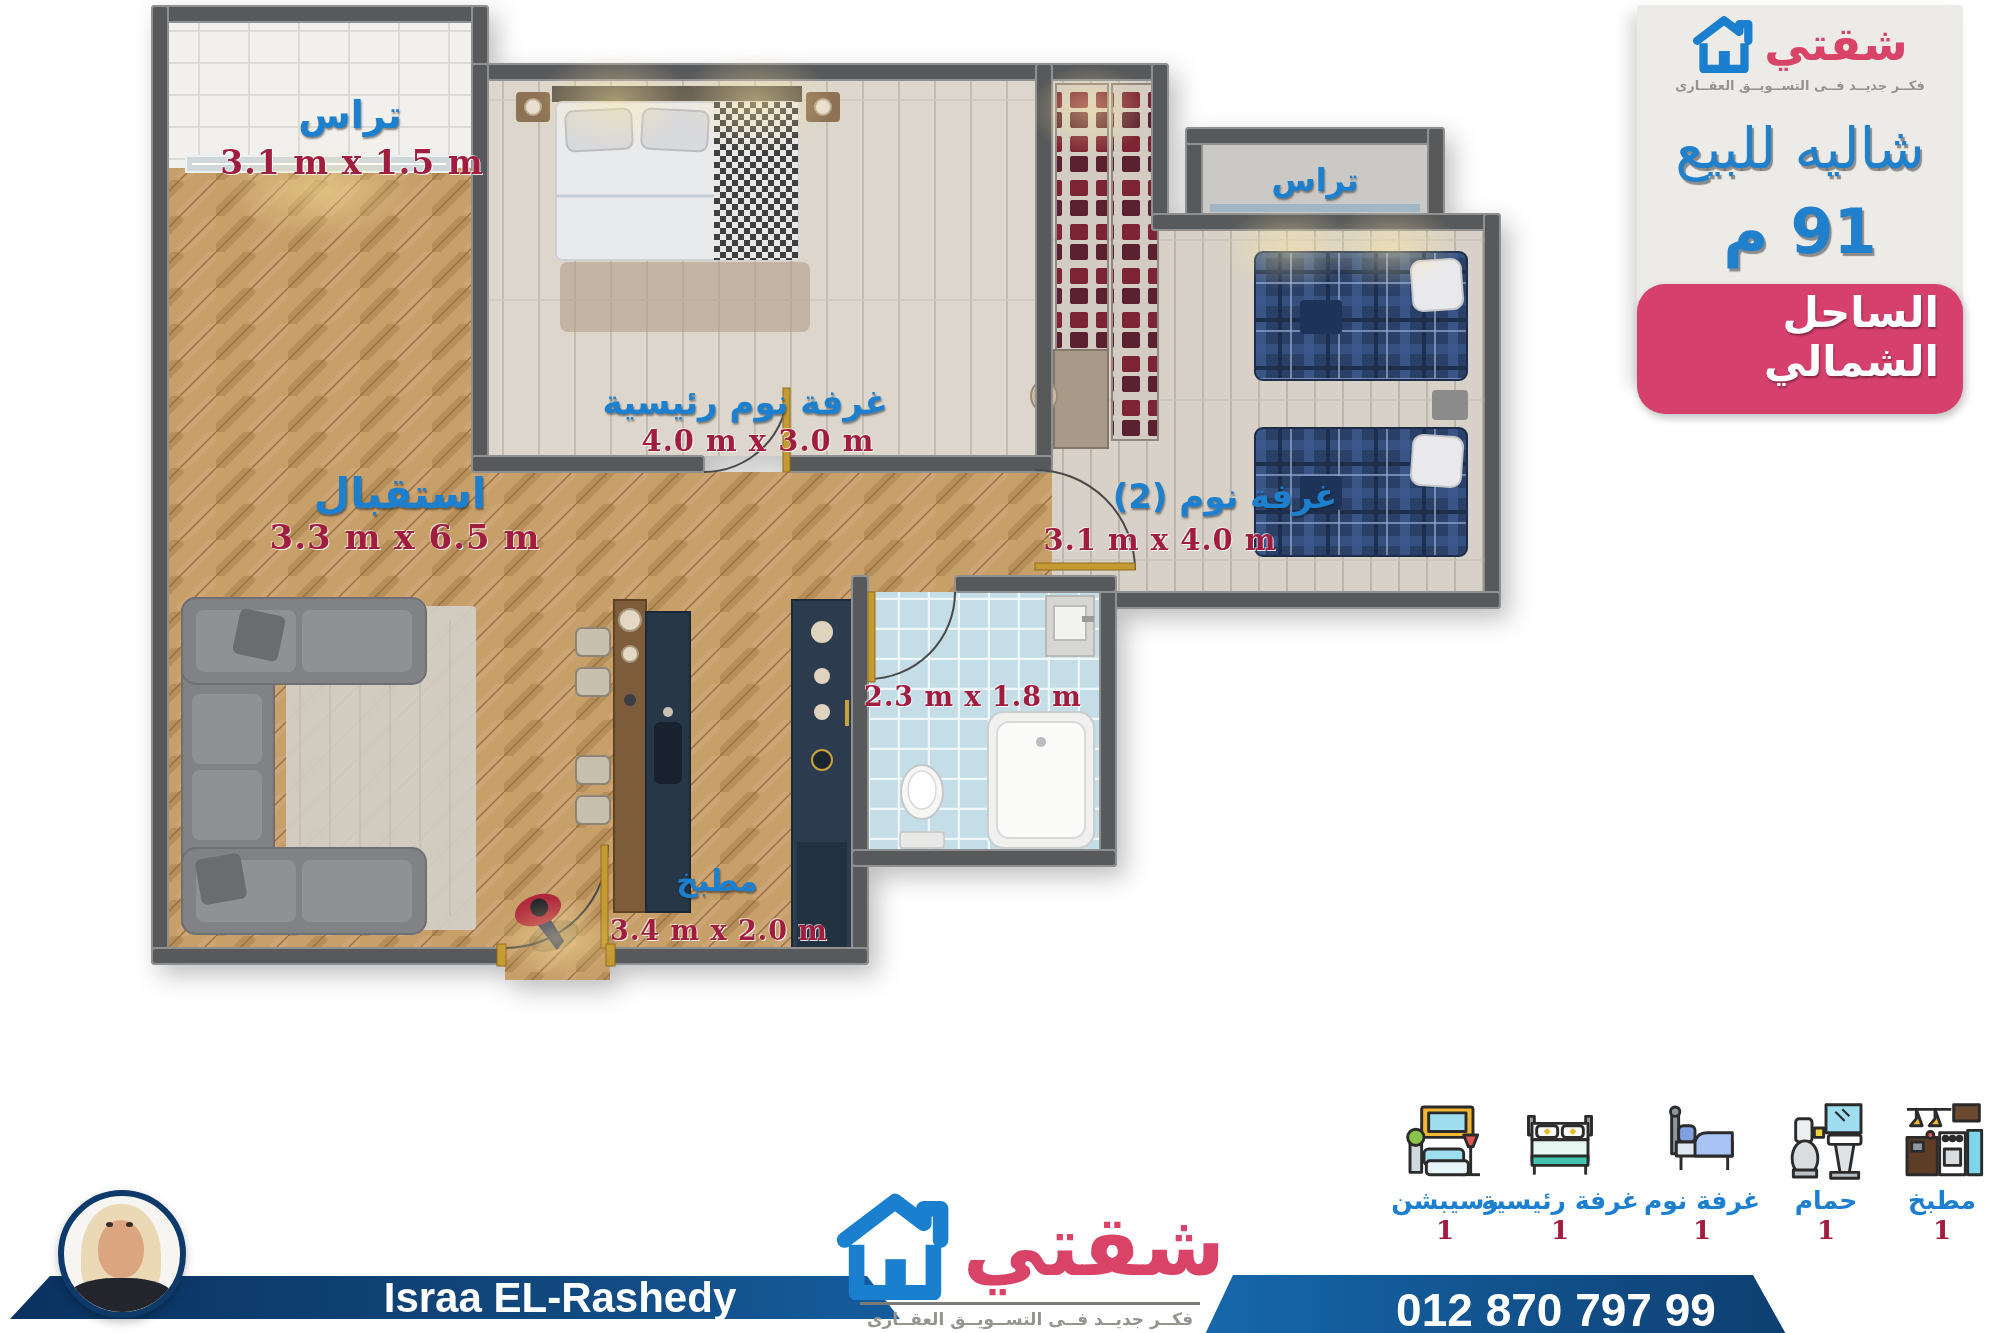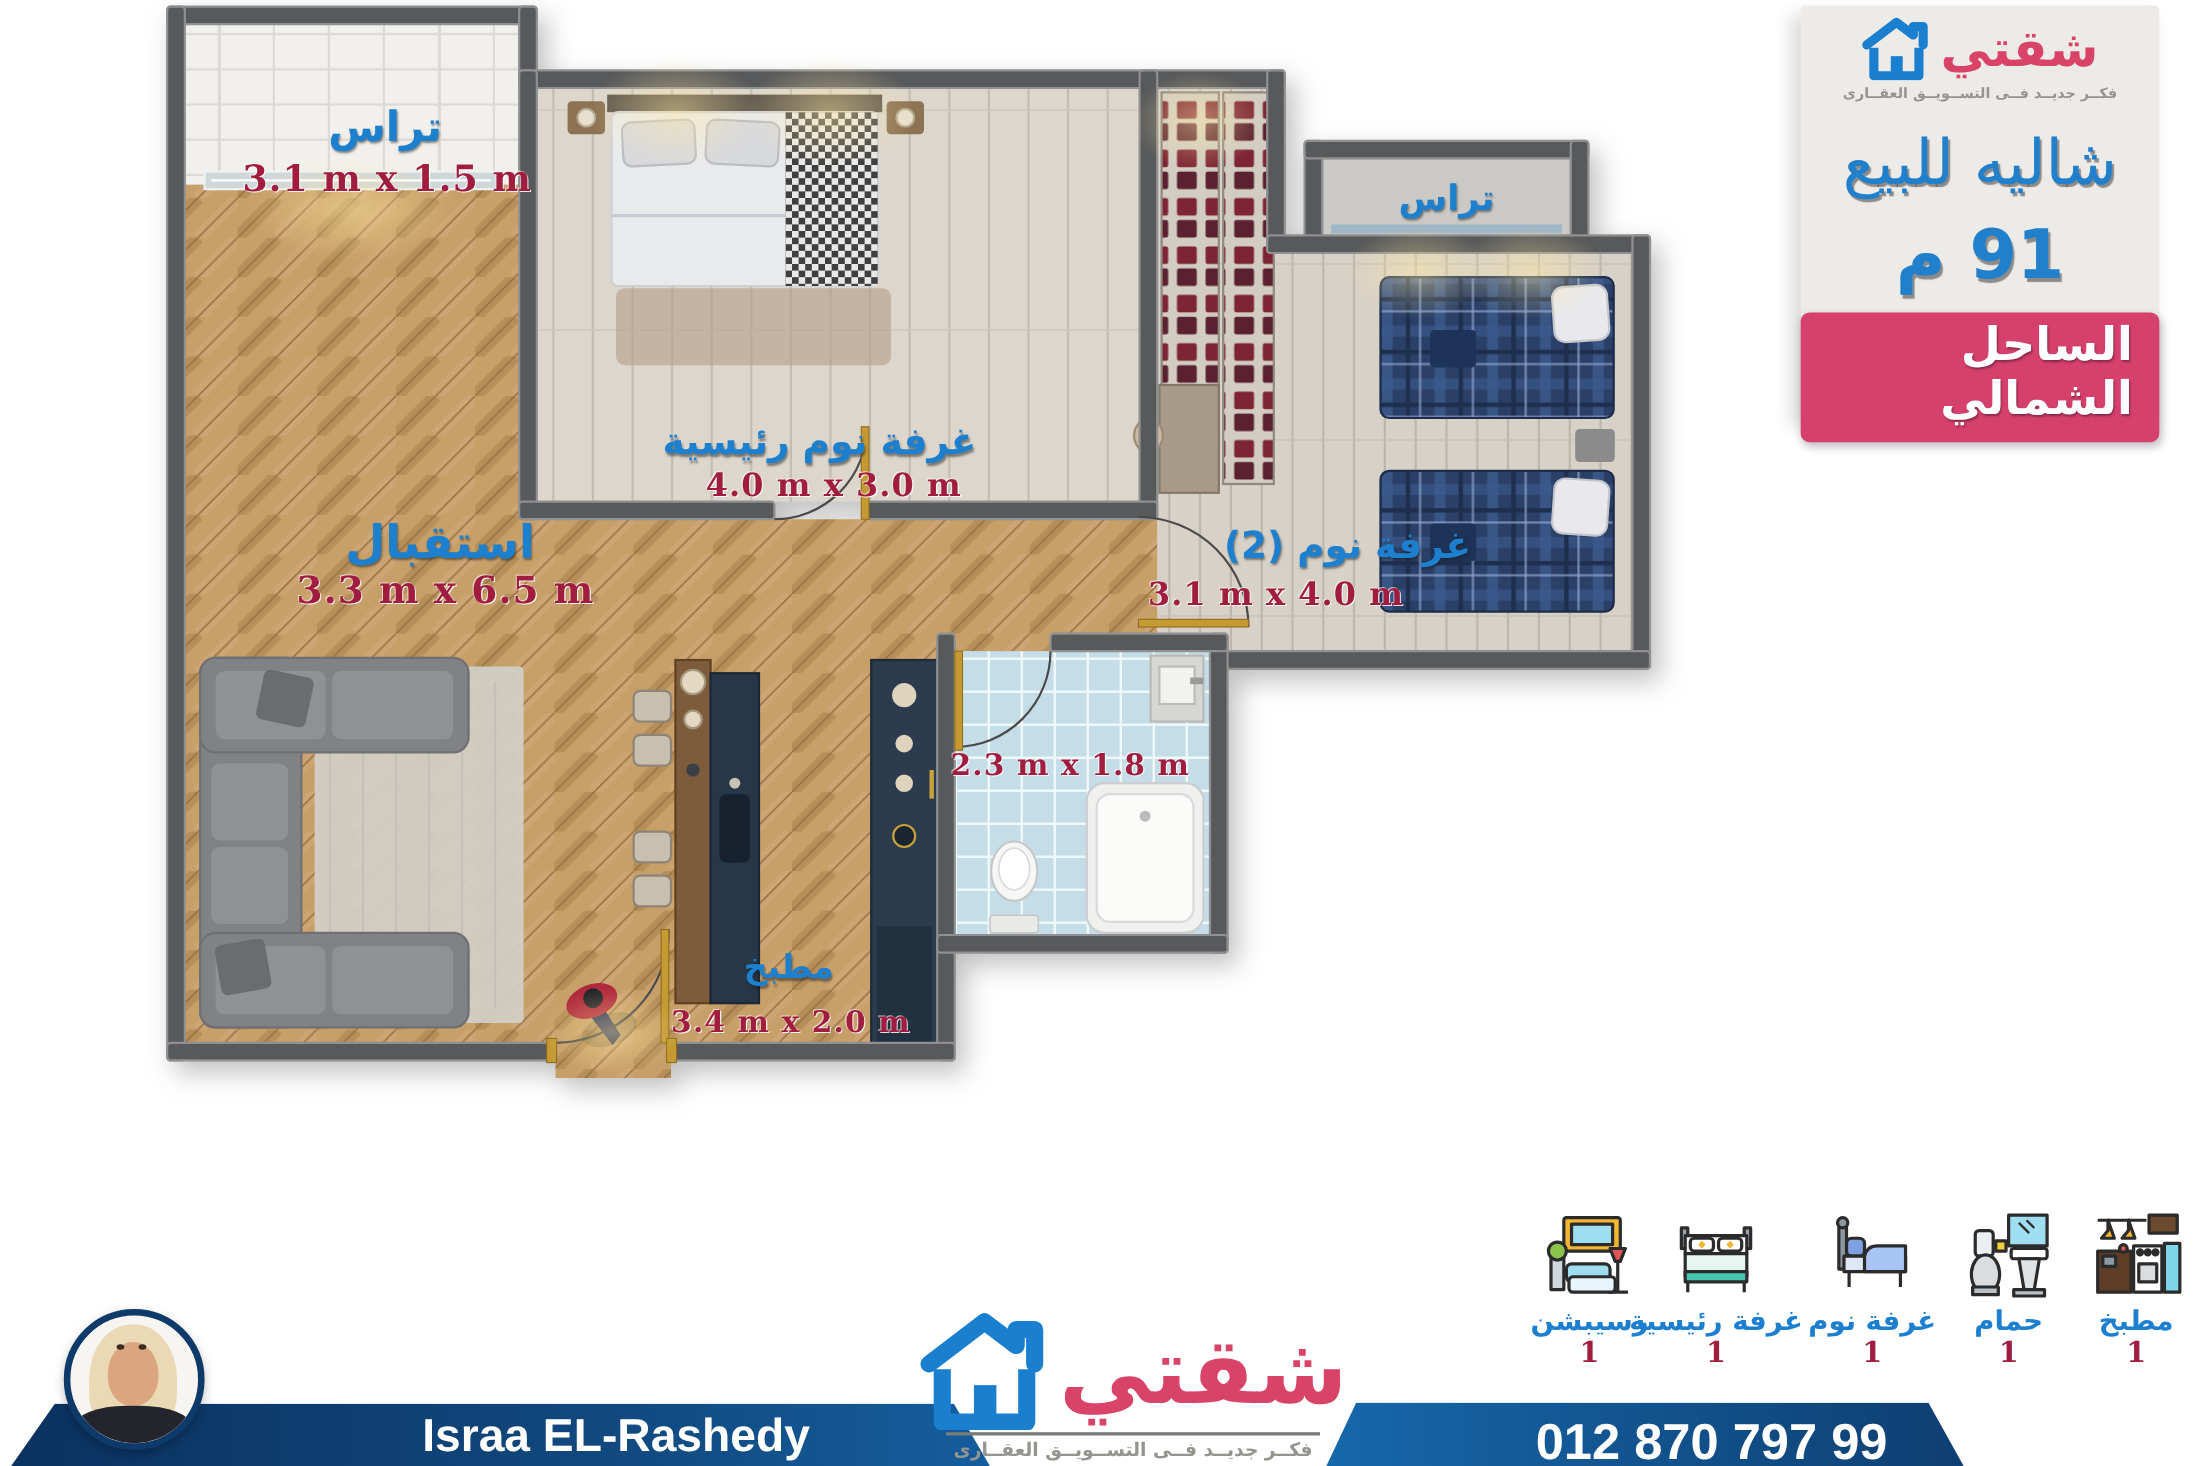--- a/index.html
+++ b/index.html
@@ -18,26 +18,26 @@
          align-items:center;padding-top:10px;box-sizing:border-box;z-index:20;}
   .logo-row{display:flex;align-items:center;gap:8px;}
   .logo-text{color:#d94368;font-weight:900;}
   .logo-rule{height:2px;background:#7b7b77;margin-top:2px;}
   .tagline{color:#95948f;font-weight:bold;}
   .panel .title{color:#2180cc;font-size:57px;font-weight:400;margin-top:22px;
                 text-shadow:2px 3px 1px rgba(60,60,60,.55);}
   .panel .area{color:#2180cc;font-size:62px;font-weight:900;margin-top:14px;
                text-shadow:2px 3px 1px rgba(60,60,60,.55);}
   .badge{margin-top:16px;background:#d6406d;color:#fff;font-weight:900;font-size:42px;
-         padding:4px 24px 16px 24px;border-radius:8px;text-shadow:1px 2px 2px rgba(0,0,0,.35);
+         padding:4px 24px 28px 24px;border-radius:28px;text-shadow:1px 2px 2px rgba(0,0,0,.35);
          box-shadow:2px 4px 8px rgba(0,0,0,.25);}
   
   .banner{position:absolute;display:flex;align-items:center;color:#fff;font-weight:bold;
           font-family:"Liberation Sans",sans-serif;z-index:10;}
-  #banner-left{left:10px;top:1276px;width:890px;height:57px;
+  #banner-left{left:10px;top:1276px;width:890px;height:43px;
                clip-path:polygon(40px 0,857px 0,100% 100%,0 100%);
                background:linear-gradient(90deg,#0a3260 0%,#11487e 60%,#155d9e 100%);
                justify-content:center;padding-left:210px;font-size:42px;box-sizing:border-box;}
   #banner-right{left:1200px;top:1275px;width:592px;height:70px;
                 clip-path:polygon(33px 0,553px 0,100% 100%,0 100%);
                 background:linear-gradient(90deg,#1668ac 0%,#0e3e70 100%);
                 justify-content:center;padding-left:120px;font-size:46px;box-sizing:border-box;}
   .avatar{position:absolute;left:58px;top:1190px;width:116px;height:116px;border-radius:50%;
           background:#f7f5f2;border:6px solid #0e3a6a;box-shadow:0 4px 10px rgba(0,0,0,.25);
           overflow:hidden;z-index:15;}

